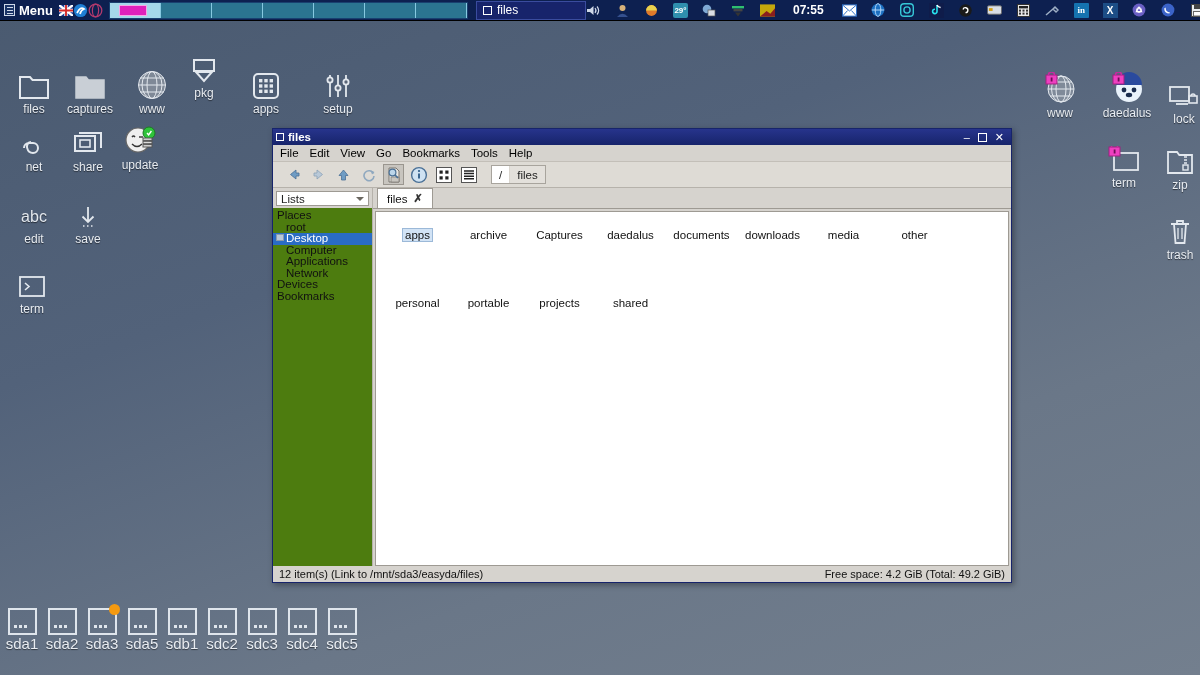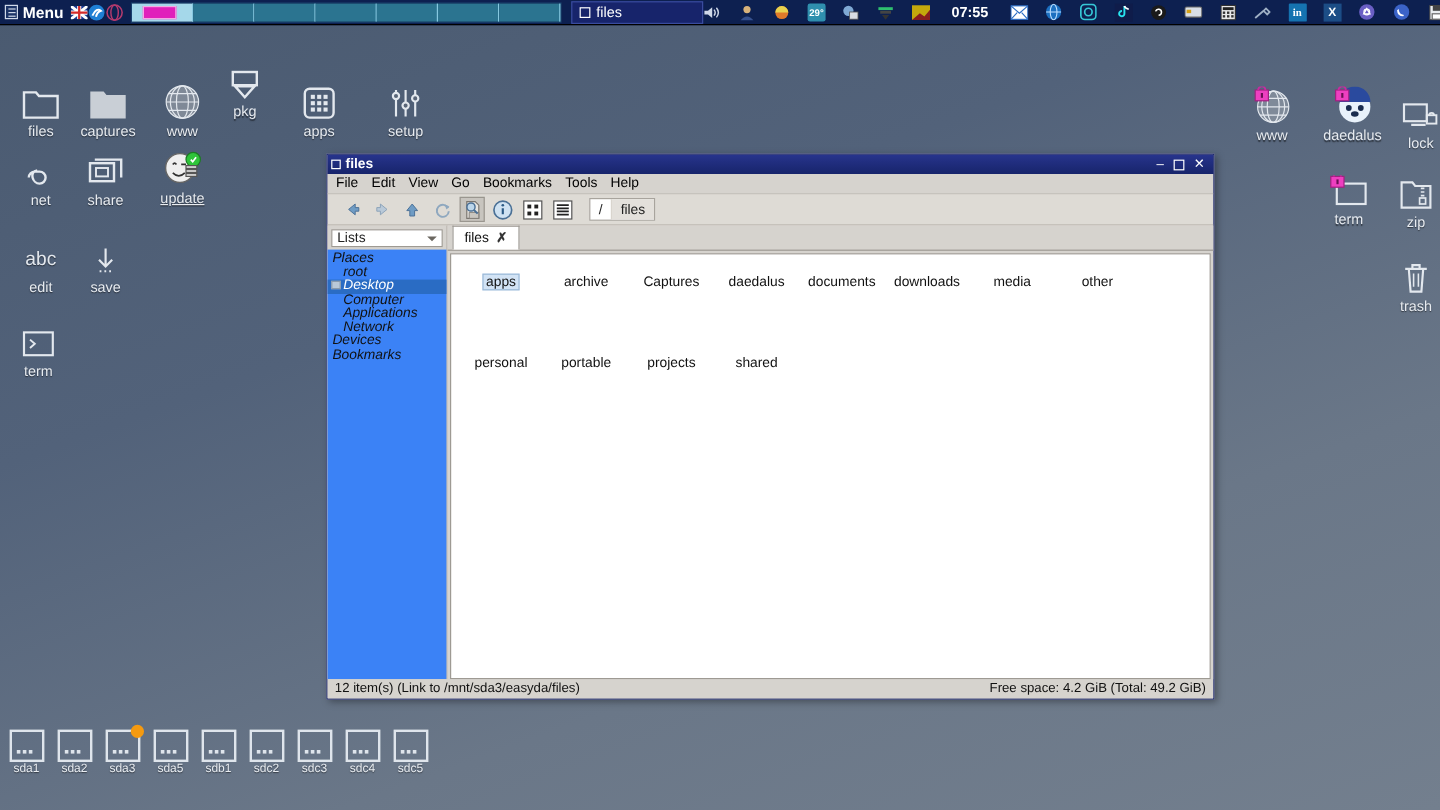--- a/index.html
+++ b/index.html
@@ -72,21 +72,21 @@
     position:absolute; width:64px; text-align:center;
     color:#e8ecf1; font-size:12px;
     text-shadow:0 1px 1px rgba(0,0,0,.55);
     cursor:default;
   }
   .dicon .glyph{ height:34px; display:flex; align-items:flex-end; justify-content:center; }
   .dicon .lbl{ margin-top:3px; line-height:12px; }
   .dicon svg{ display:block; }
 
   
-  .drive{ position:absolute; width:44px; text-align:center; color:#e9edf2; font-size:10px;
+  .drive{ position:absolute; width:44px; text-align:center; color:#e9edf2; font-size:15px;
           text-shadow:0 1px 1px rgba(0,0,0,.5);}
   .drive .box{ width:29px;height:27px;border:2px solid #dfe5ec;margin:0 auto;position:relative;}
   .drive .box::after{content:"";position:absolute;left:4px;bottom:5px;width:3px;height:3px;
       background:#dfe5ec;box-shadow:5px 0 0 #dfe5ec,10px 0 0 #dfe5ec;}
   .drive .dot{ position:absolute; right:-5px; top:-6px; width:11px;height:11px;border-radius:50%;
       background:#f59a10; }
 
   
   #fm{
     position:absolute; left:272px; top:128px; width:740px; height:455px;
@@ -132,21 +132,21 @@
   #sidebar{ width:100px; display:flex; flex-direction:column;
             border-right:1px solid #b6b2ab; background:#d6d3ce; }
   .combo{
     margin:3px 3px 2px 3px; height:15px; background:#fff; border:1px solid #9e9a93;
     display:flex; align-items:center; padding-left:4px; font-size:11.5px; color:#222;
     position:relative;
   }
   .combo .arr{ position:absolute; right:4px; top:5px; width:0;height:0;
      border-left:4px solid transparent;border-right:4px solid transparent;
      border-top:4px solid #6b6760; }
-  .places{ flex:1; background:#3b82f6; font-size:11.5px; color:#111; padding-top:2px;font-style:italic;}
+  .places{ flex:1; background:#4d7c0f; font-size:11.5px; color:#111; padding-top:2px;}
   .pl{ height:11.5px; line-height:11.5px; padding-left:4px; }
   .pl.ind{ padding-left:13px; }
   .pl.sel{ background:#2a6cc4; color:#fff; padding-left:13px; position:relative;}
   .pl.sel .fi{ position:absolute; left:3px; top:1px; width:8px;height:7px;background:#b9c8d8;border:1px solid #8a9aac;}
 
   #content{ flex:1; display:flex; flex-direction:column; background:#d6d3ce; }
   .tabrow{ height:21px; display:flex; align-items:flex-end;
            border-bottom:1px solid #9e9a93; background:#d6d3ce; padding-left:4px;}
   .tab{
     height:20px; background:#fff; border:1px solid #9e9a93; border-bottom:none;
@@ -469,21 +469,21 @@
   <span class="glyph">
     <svg width="30" height="27" viewBox="0 0 30 27">
         <rect x="2" y="5" width="20" height="15" fill="none" stroke="#e3e8ee" stroke-width="2"></rect>
         <path d="M6 2h22v15" fill="none" stroke="#e3e8ee" stroke-width="2"></path>
         <rect x="7" y="9" width="10" height="7" fill="none" stroke="#e3e8ee" stroke-width="1.6"></rect>
       </svg>
   </span>
   <div class="lbl">share</div>
 </div>
 
-<div class="dicon" style="left:120px;top:122px;text-decoration:underline;">
+<div class="dicon" style="left:108px;top:122px;">
   <span class="glyph">
     <svg width="34" height="30" viewBox="0 0 34 30">
       <circle cx="15" cy="14" r="12" fill="#efefef" stroke="#666" stroke-width="1.2"></circle>
       <path d="M9 11q1.5-2 3 0" stroke="#333" fill="none" stroke-width="1.4"></path>
       <path d="M16 11h4" stroke="#333" stroke-width="1.4"></path>
       <path d="M9 18q5 5 10 0" stroke="#333" fill="none" stroke-width="1.4"></path>
       <circle cx="26" cy="7" r="6" fill="#2fc43a" stroke="#1c7a24" stroke-width="1"></circle>
       <path d="M24 7l1.6 1.8L28.4 5" stroke="#fff" fill="none" stroke-width="1.4"></path>
       <g stroke="#555" stroke-width="1" fill="#dcdcdc">
         <rect x="20" y="12" width="9" height="2.4"></rect>

